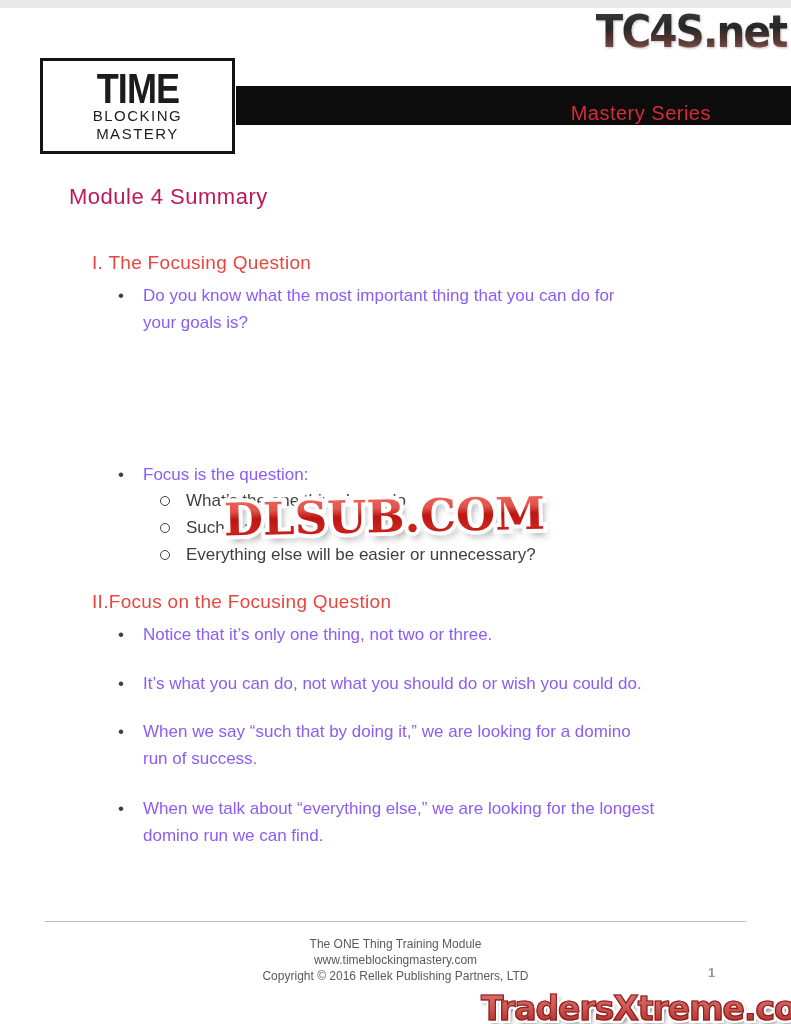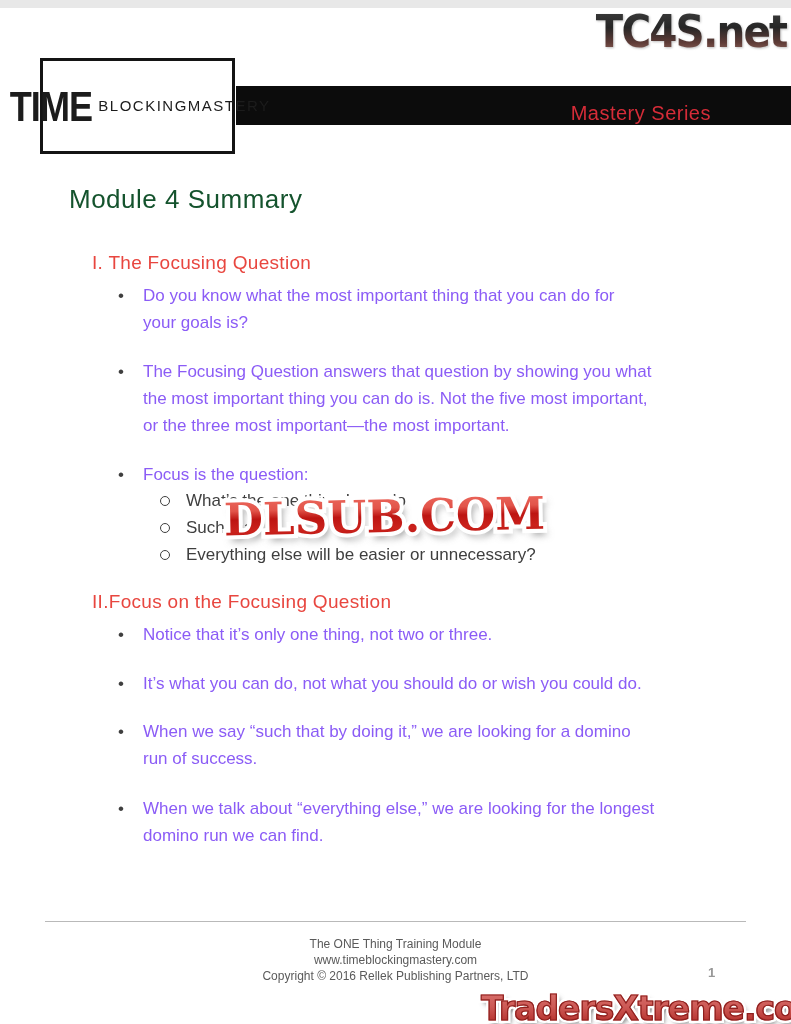--- a/index.html
+++ b/index.html
@@ -34,20 +34,21 @@
   
   .logo-box {
     position: absolute;
     left: 40px;
     top: 50px;
     width: 189px;
     height: 90px;
     border: 3px solid #141414;
     background: #ffffff;
     display: flex;
+    flex-direction: column;
     align-items: center;
     justify-content: center;
     z-index: 2;
   }
   .logo-time {
     font-family: "Liberation Sans", sans-serif;
     font-weight: bold;
     font-size: 41px;
     line-height: 38px;
     color: #1c1c1c;
@@ -80,22 +81,22 @@
     color: #d52c38;
     font-size: 20px;
     letter-spacing: 0.5px;
   }
 
   
   .doc-title {
     position: absolute;
     left: 69px;
     top: 176px;
-    font-size: 26px;
-    color: #14532d;
+    font-size: 22px;
+    color: #be185d;
     letter-spacing: 0.5px;
   }
   .sec-heading {
     position: absolute;
     left: 92px;
     font-size: 19px;
     color: #e8463f;
     letter-spacing: 0.3px;
   }
   .sec1-heading { top: 244px; }
@@ -258,26 +259,20 @@
   <div class="doc-title">Module 4 Summary</div>
 
   <div class="sec-heading sec1-heading">I. The Focusing Question</div>
 
   <div class="bullet b1">
     <span class="dot"></span>
     <span class="btext">Do you know what the most important thing that you can do for
 your goals is?</span>
   </div>
 
-  <div class="bullet b2">
-    <span class="dot"></span>
-    <span class="btext">The Focusing Question answers that question by showing you what
-the most important thing you can do is. Not the five most important,
-or the three most important—the most important.</span>
-  </div>
 
   <div class="bullet b3">
     <span class="dot"></span>
     <span class="btext">Focus is the question:</span>
   </div>
 
   <div class="sub-list">
     <div class="sub-item">
       <span class="ring"></span>
       <span class="stext">What’s the one thing I can do</span>

